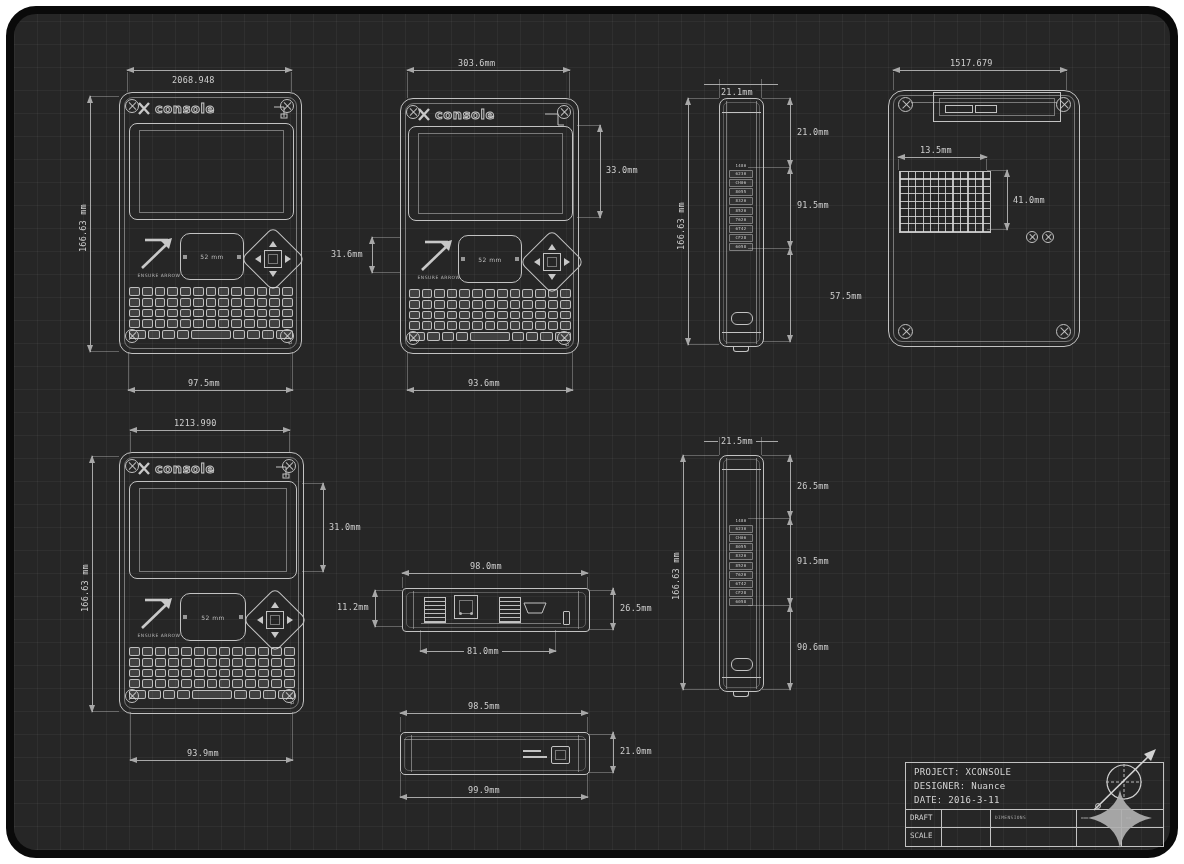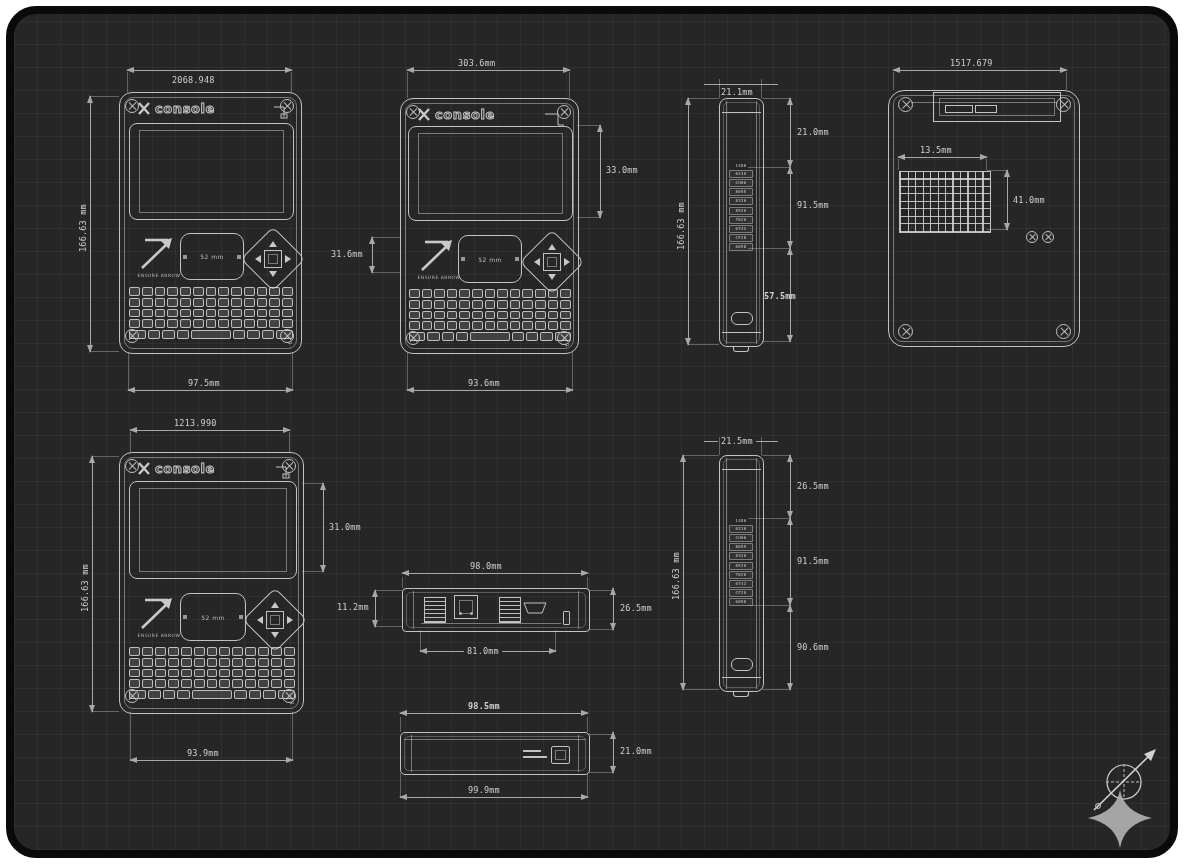--- a/index.html
+++ b/index.html
@@ -356,21 +356,21 @@
   </div>
   <div class="dim-line" style="left:704px;top:84px;width:74px;"></div>
   <span class="dlabel bg" style="left:718px;top:88px;">21.1mm</span>
   <div class="dim-v" style="left:688px;top:98px;height:247px;"></div>
   <span class="dlabel rot" style="left:677px;top:250px;">166.63 mm</span>
   <div class="dim-v" style="left:790px;top:98px;height:69px;"></div>
   <span class="dlabel" style="left:797px;top:128px;">21.0mm</span>
   <div class="dim-v" style="left:790px;top:167px;height:81px;"></div>
   <span class="dlabel" style="left:797px;top:201px;">91.5mm</span>
   <div class="dim-v" style="left:790px;top:248px;height:94px;"></div>
-  <span class="dlabel" style="left:764px;top:292px;font-weight:bold;">57.5mm</span>
+  <span class="dlabel" style="left:830px;top:292px;">57.5mm</span>
 
   <div class="view" style="left:888px;top:90px;width:190px;height:255px;border-radius:16px;">
     <div class="rect" style="left:44px;top:1px;width:126px;height:28px;"></div>
     <div class="rect dim" style="left:50px;top:7px;width:114px;height:16px;"></div>
     <div class="rect" style="left:56px;top:14px;width:26px;height:6px;"></div>
     <div class="rect" style="left:86px;top:14px;width:20px;height:6px;"></div>
     <div class="rect dim" style="left:22px;right:22px;top:11px;height:0;border-width:1px 0 0 0;"></div>
     <div class="vent" style="left:10px;top:80px;width:90px;height:60px;"></div>
   </div>
   <div class="dim-h" style="left:893px;top:70px;width:174px;"></div>
@@ -520,21 +520,21 @@
 
   <div class="view narrow" style="left:400px;top:732px;width:188px;height:41px;border-radius:5px;">
     <div class="inner-v" style="left:10px;"></div>
     <div class="inner-v" style="right:10px;"></div>
     <div class="rect dim" style="left:3px;right:3px;top:6px;height:0;border-width:1px 0 0 0;"></div>
     <div class="slot" style="left:122px;top:17px;width:18px;"></div>
     <div class="slot" style="left:122px;top:23px;width:24px;"></div>
     <div class="usb" style="left:150px;top:13px;width:17px;height:16px;"></div>
   </div>
   <div class="dim-h" style="left:400px;top:713px;width:188px;"></div>
-  <span class="dlabel" style="left:468px;top:702px;font-weight:bold;">98.5mm</span>
+  <span class="dlabel" style="left:468px;top:702px;">98.5mm</span>
   <div class="dim-v" style="left:613px;top:732px;height:41px;"></div>
   <span class="dlabel" style="left:620px;top:747px;">21.0mm</span>
   <div class="dim-h" style="left:400px;top:797px;width:188px;"></div>
   <span class="dlabel" style="left:468px;top:786px;">99.9mm</span>
 
   <div class="view narrow" style="left:719px;top:455px;width:43px;height:235px;">
     <div class="cap" style="top:13px;"></div>
     <div class="cap" style="bottom:13px;"></div>
     <div class="inner-v" style="left:6px;"></div>
     <div class="inner-v" style="right:6px;"></div>
@@ -557,20 +557,37 @@
   <span class="dlabel bg" style="left:718px;top:437px;">21.5mm</span>
   <div class="dim-v" style="left:683px;top:455px;height:235px;"></div>
   <span class="dlabel rot" style="left:672px;top:600px;">166.63 mm</span>
   <div class="dim-v" style="left:790px;top:455px;height:63px;"></div>
   <span class="dlabel" style="left:797px;top:482px;">26.5mm</span>
   <div class="dim-v" style="left:790px;top:518px;height:87px;"></div>
   <span class="dlabel" style="left:797px;top:557px;">91.5mm</span>
   <div class="dim-v" style="left:790px;top:605px;height:85px;"></div>
   <span class="dlabel" style="left:797px;top:643px;">90.6mm</span>
 
+  <div class="tblock" style="left:905px;top:762px;width:257px;height:83px;">
+    <span class="tb-text" style="left:8px;top:4px;">PROJECT: XCONSOLE</span>
+    <span class="tb-text" style="left:8px;top:18px;">DESIGNER: Nuance</span>
+    <span class="tb-text" style="left:8px;top:32px;">DATE: 2016-3-11</span>
+    <div class="tb-table">
+      <div class="tb-cell">DRAFT</div>
+      <div class="tb-cell"></div>
+      <div class="tb-cell tb-note">DIMENSIONS</div>
+      <div class="tb-cell tb-mark">▬▬▬</div>
+      <div class="tb-cell tb-mark last">▬▬</div>
+      <div class="tb-cell bottom">SCALE</div>
+      <div class="tb-cell bottom"></div>
+      <div class="tb-cell bottom"></div>
+      <div class="tb-cell bottom"></div>
+      <div class="tb-cell bottom last"></div>
+    </div>
+  </div>
   <svg class="logo-mark-svg" style="left:1078px;top:742px;" width="92" height="108" viewBox="0 0 92 108">
     <circle cx="46" cy="40" r="17" fill="none" stroke="#cfcfcf" stroke-width="1.2"></circle>
     <path d="M28,40 H64 M46,22 V58" stroke="#bdbdbd" stroke-width="1" fill="none" stroke-dasharray="3 2"></path>
     <path d="M16,68 L74,11" stroke="#d2d2d2" stroke-width="1.6" fill="none"></path>
     <polygon points="78,7 66,12 73,19" fill="#d2d2d2"></polygon>
     <circle cx="20" cy="64" r="2.4" fill="none" stroke="#d2d2d2"></circle>
     <path d="M42,48 Q46,70 74,76 Q46,82 42,106 Q38,82 10,76 Q38,70 42,48 Z" fill="#b0b0b0" opacity="0.92"></path>
   </svg>
 <div class="screw" style="left: 125px; top: 99px; width: 14px; height: 14px;"></div>
     <div class="screw" style="left: 280px; top: 99px; width: 14px; height: 14px;"></div>

